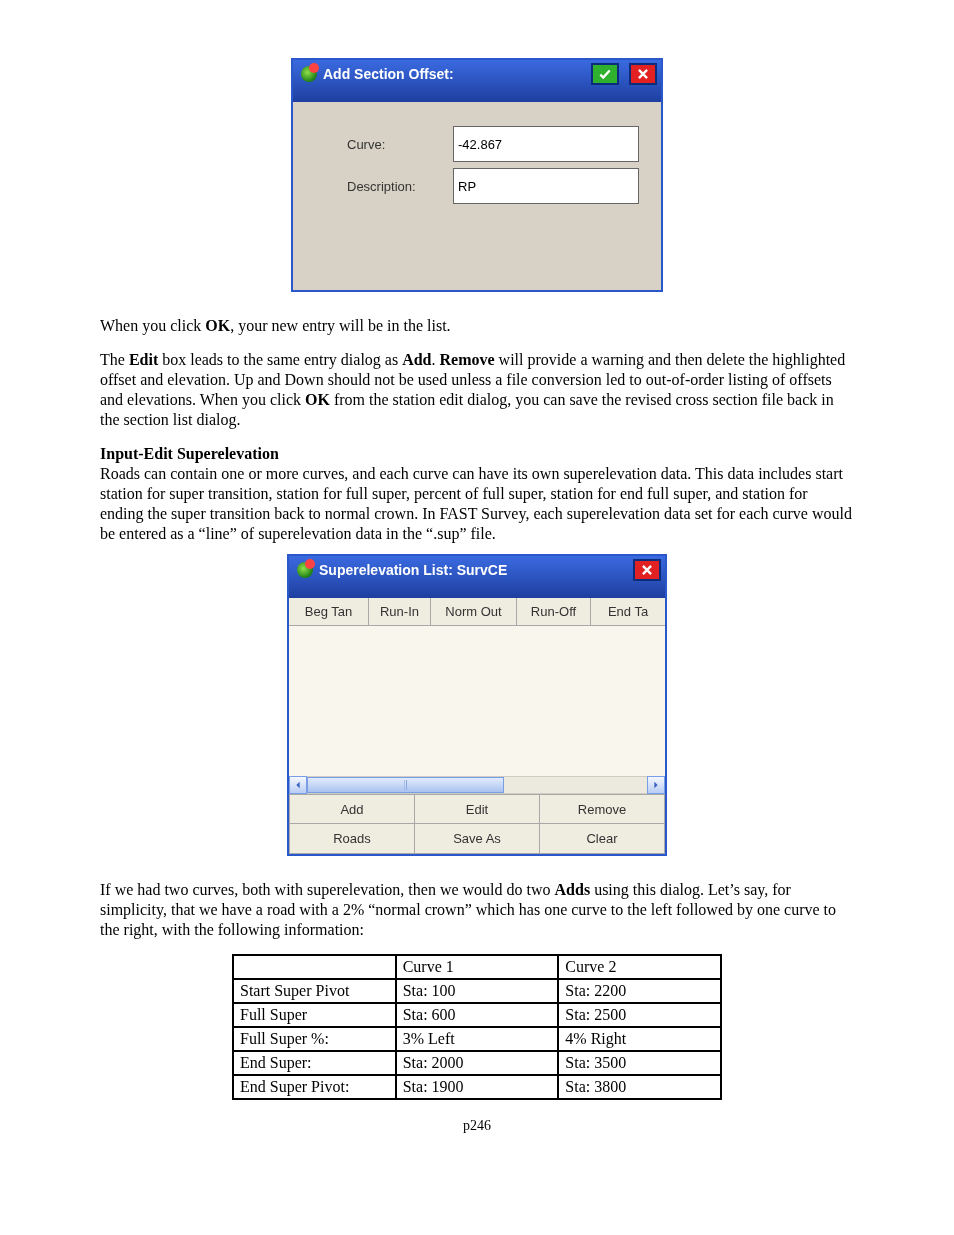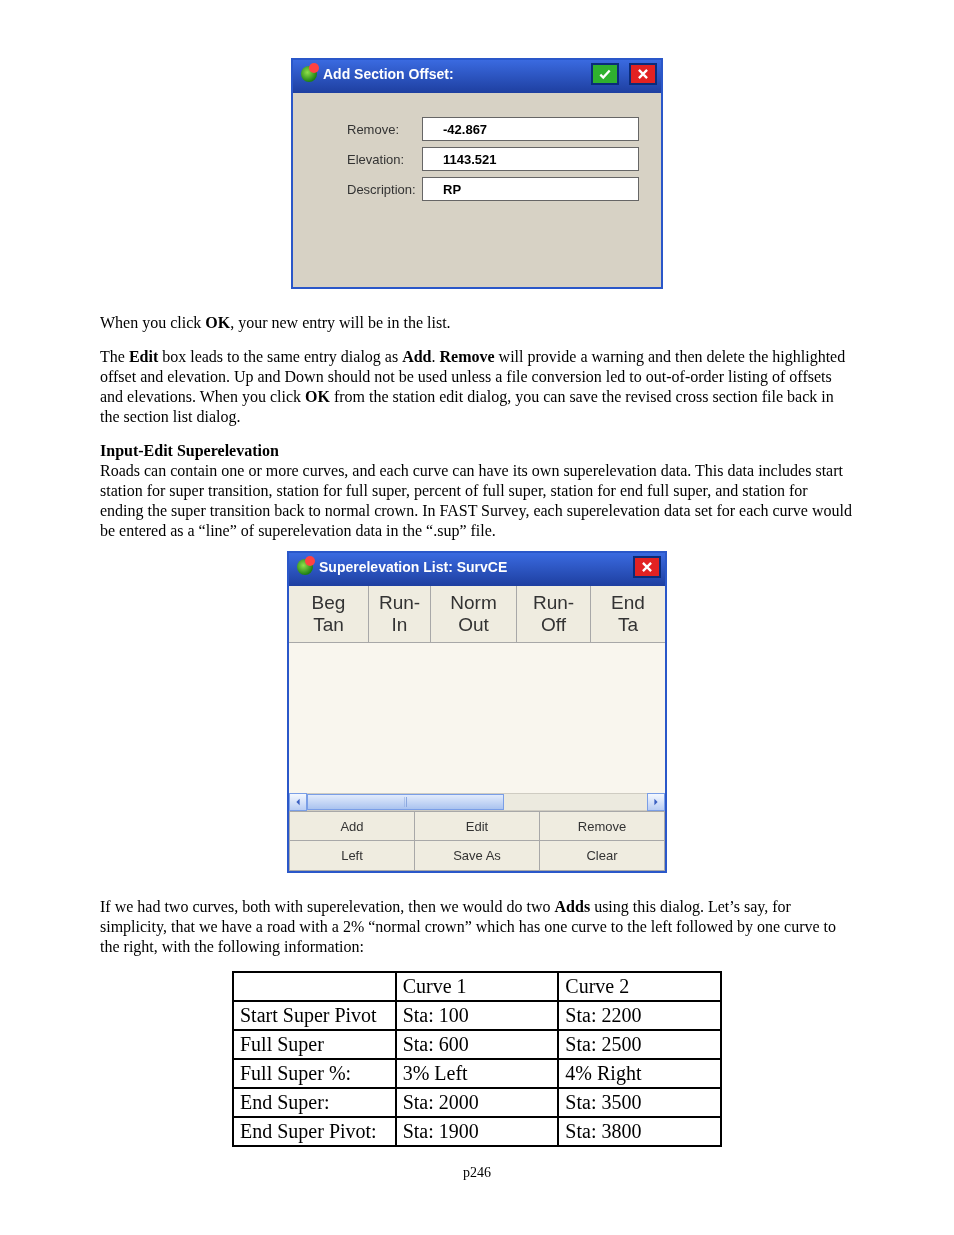--- a/index.html
+++ b/index.html
@@ -28,21 +28,21 @@
     margin: 0 auto 24px auto;
     border: 2px solid #2a57c9;
     background: #d7d2c5;
     box-sizing: border-box;
   }
   .dlg-title {
     height: 28px;
     background: linear-gradient(#3a6ae0, #1e3fa0);
     display: flex;
     align-items: center;
-    padding: 0 4px 5px 8px;
+    padding: 0 4px 14px 8px;
     color: #fff;
     font-family: Tahoma, Arial, sans-serif;
     font-size: 14px;
     font-weight: bold;
     gap: 6px;
   }
   .logo {
     width: 16px; height: 16px; flex: 0 0 auto;
     background: radial-gradient(circle at 40% 40%, #8fe04a, #1d7f14 70%);
     border-radius: 50%;
@@ -79,46 +79,45 @@
     color: #333;
   }
   .frow {
     display: flex;
     align-items: center;
     margin-bottom: 6px;
   }
   .frow > label { width: 118px; }
   .frow > input {
     flex: 1;
-    height: 24px;
+    height: 36px;
     border: 1px solid #666;
     font-family: Tahoma, Verdana, sans-serif;
     font-size: 13px;
-    padding: 0 20px;
+    padding: 0 4px;
     background: #fff;
     box-sizing: border-box;
-    font-weight: bold;
   }
 
   
   .dlg2 {
     width: 380px;
     margin: 10px auto 24px auto;
     border: 2px solid #2a57c9;
     background: #f5f3eb;
     box-sizing: border-box;
   }
   .d2head {
     display: flex;
     border-bottom: 1px solid #a8a8a8;
   }
   .d2head > div {
     border-right: 1px solid #a8a8a8;
     font-family: Tahoma, Verdana, sans-serif;
-    font-size: 19px;
+    font-size: 13px;
     color: #333;
     padding: 6px 10px;
     background: #efece0;
     text-align: center;
     box-sizing: border-box;
   }
   .d2head > div:last-child { border-right: none; }
   .d2body {
     height: 150px;
     background: #f9f6ee;
@@ -176,21 +175,21 @@
   .btnrow > button + button { border-left: none; }
   .btnstack > .btnrow + .btnrow > button { border-top: none; }
 
   
   table.datatbl {
     border-collapse: collapse;
     width: 490px;
     margin: 8px auto 18px auto;
     border: 2px solid #000;
     font-family: "Times New Roman", Times, serif;
-    font-size: 20px;
+    font-size: 16px;
   }
   table.datatbl td {
     border: 2px solid #000;
     padding: 2px 6px;
     vertical-align: middle;
     box-sizing: border-box;
   }
   table.datatbl td.c0 { width: 164px; border-radius: 11px; }
   table.datatbl td.c1 { width: 164px; }
   table.datatbl td.c2 { width: 164px; }
@@ -216,26 +215,22 @@
           </svg>
       </span>
       <span class="tbtn close">
         <svg viewBox="0 0 24 24">
             <path fill="none" stroke="#fff" stroke-width="4" d="M5 5l14 14M19 5L5 19"></path>
           </svg>
       </span>
     </div>
     <div class="dlg-body">
       <div class="frow">
-        <label>Remove:</label>
+        <label>Curve:</label>
         <input value="-42.867" style="">
-      </div>
-      <div class="frow">
-        <label>Elevation:</label>
-        <input value="1143.521" style="">
       </div>
       <div class="frow">
         <label>Description:</label>
         <input value="RP" style="">
       </div>
     </div>
   </div>
 
   <p>
     <span>When you click </span><span class="bold">OK</span><span>, your new entry will be in the list.</span>
@@ -284,21 +279,21 @@
           </svg>
       </div>
     </div>
     <div class="btnstack">
       <div class="btnrow">
         <button>Add</button>
         <button>Edit</button>
         <button>Remove</button>
       </div>
       <div class="btnrow">
-        <button>Left</button>
+        <button>Roads</button>
         <button>Save As</button>
         <button>Clear</button>
       </div>
     </div>
   </div>
 
   <p>
     <span>If we had two curves, both with superelevation, then we would do two </span><span class="bold">Adds</span><span> using this dialog.  Let’s say, for simplicity, that we have a road with a 2% “normal crown” which has one curve to the left followed by one curve to the right, with the following information:</span>
   </p>
 

